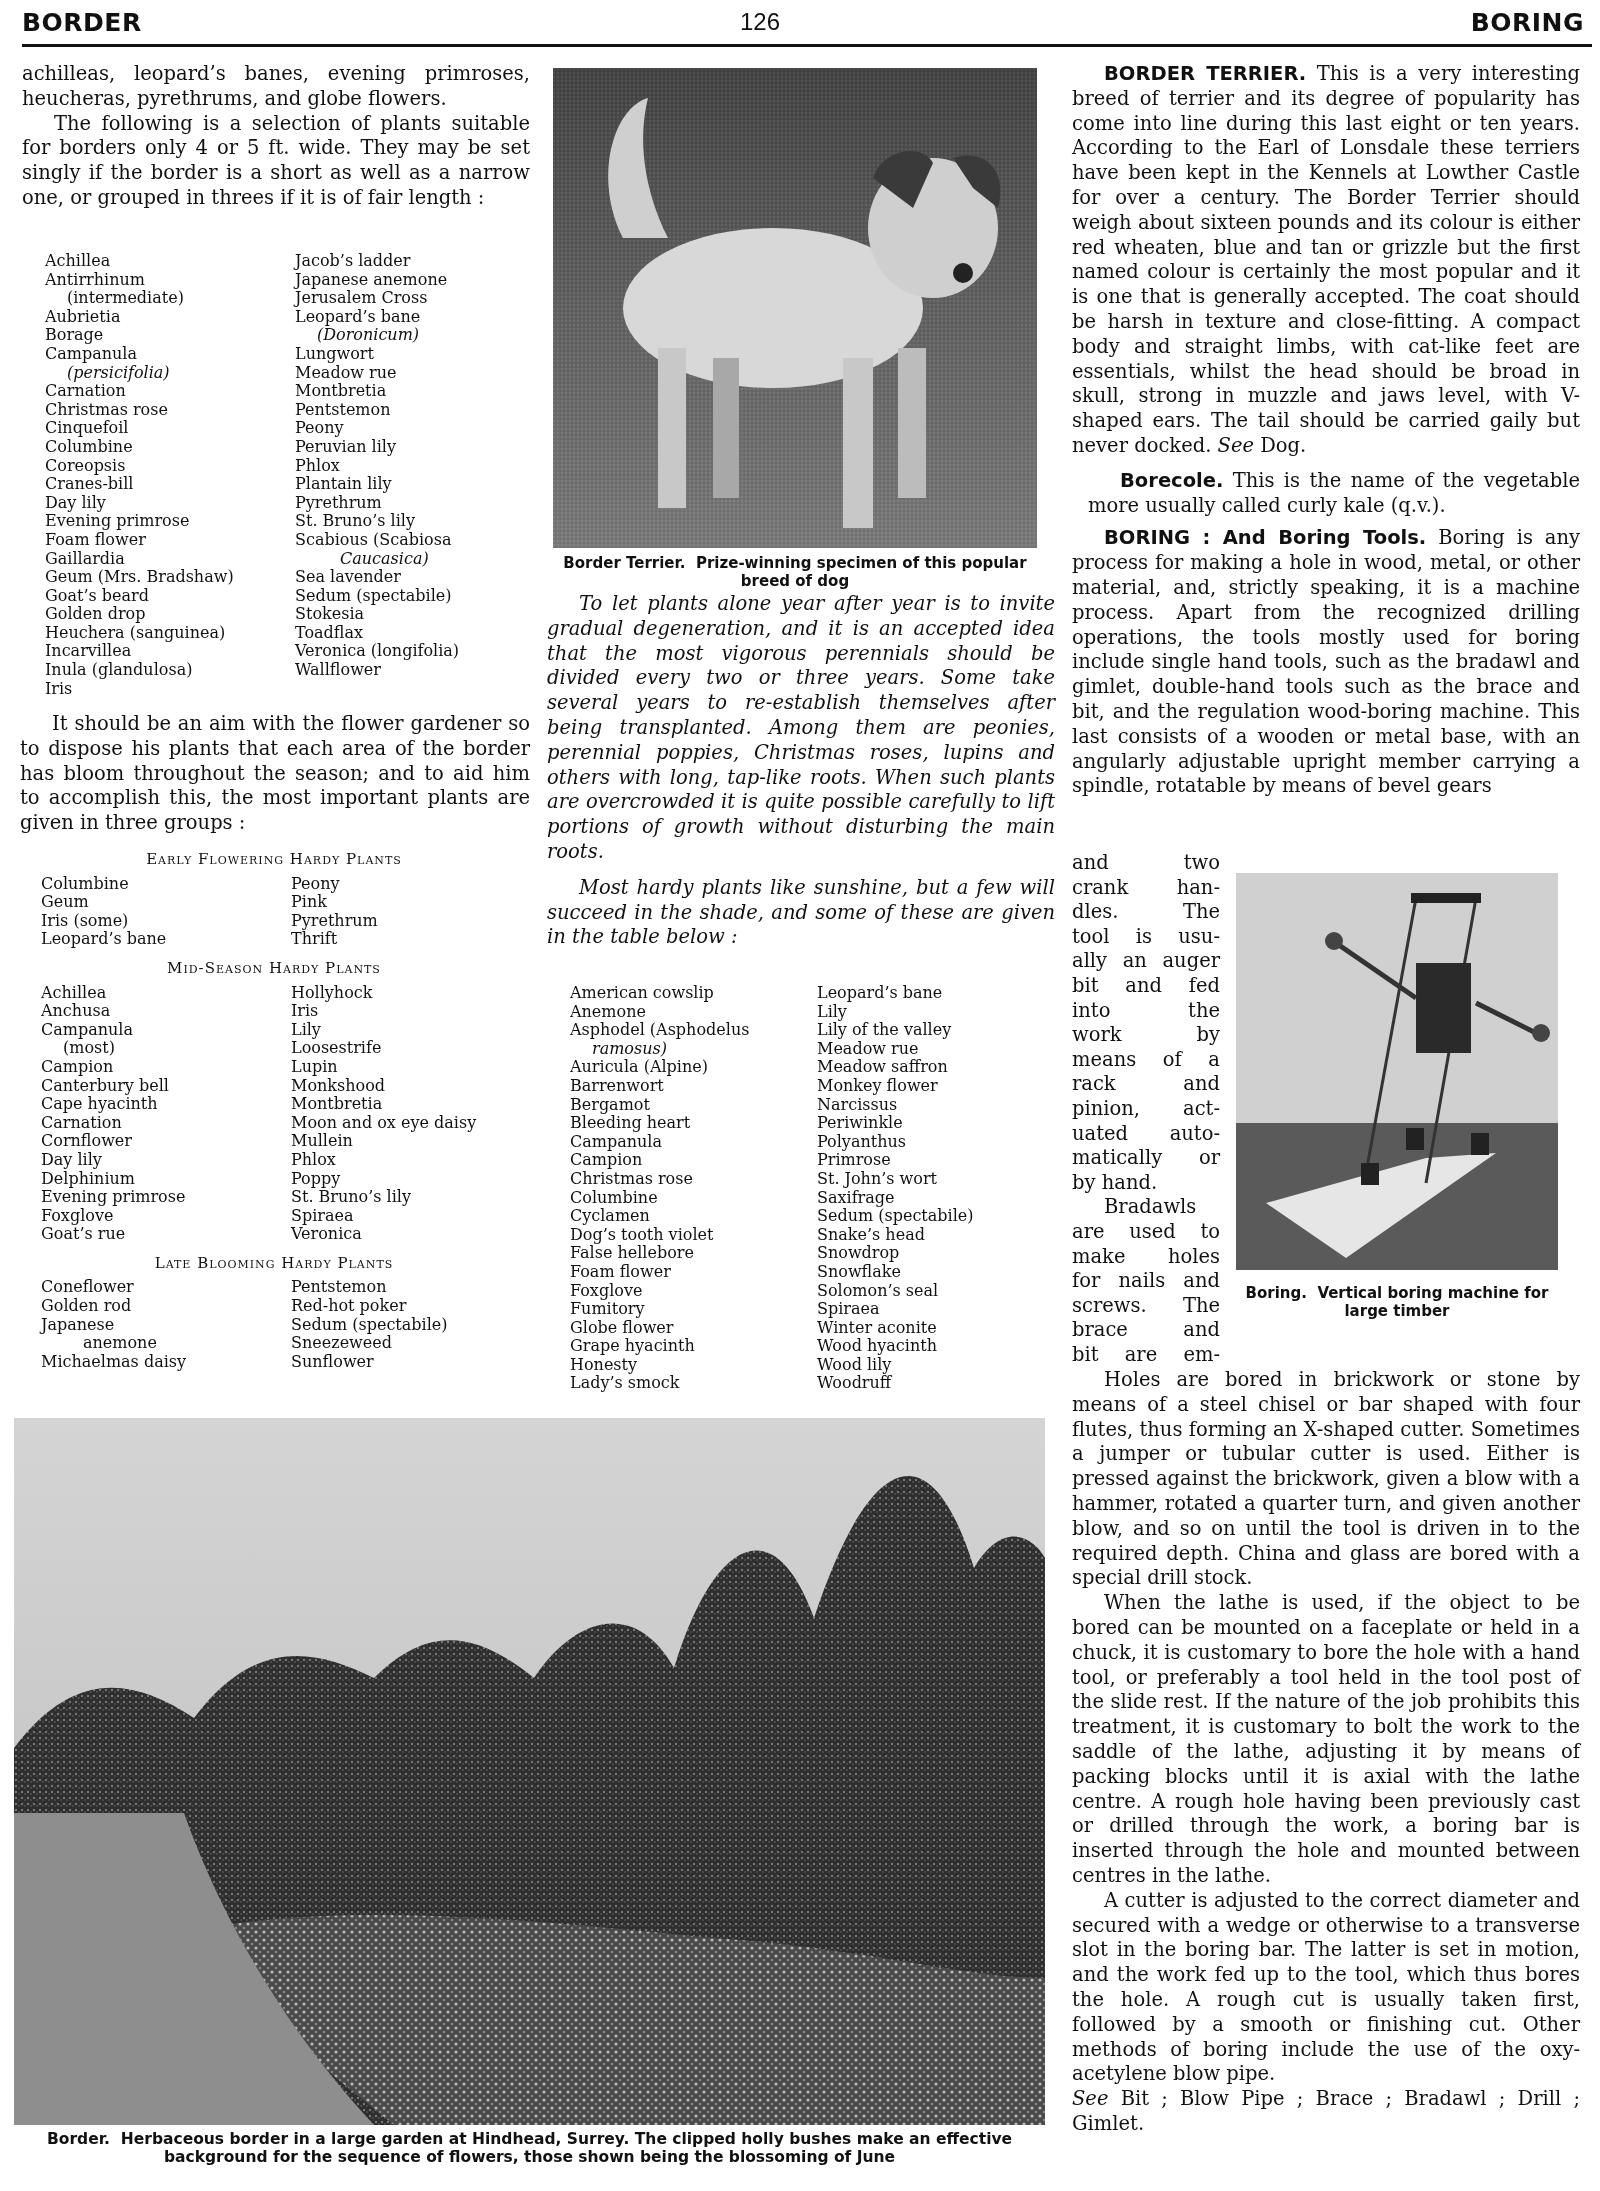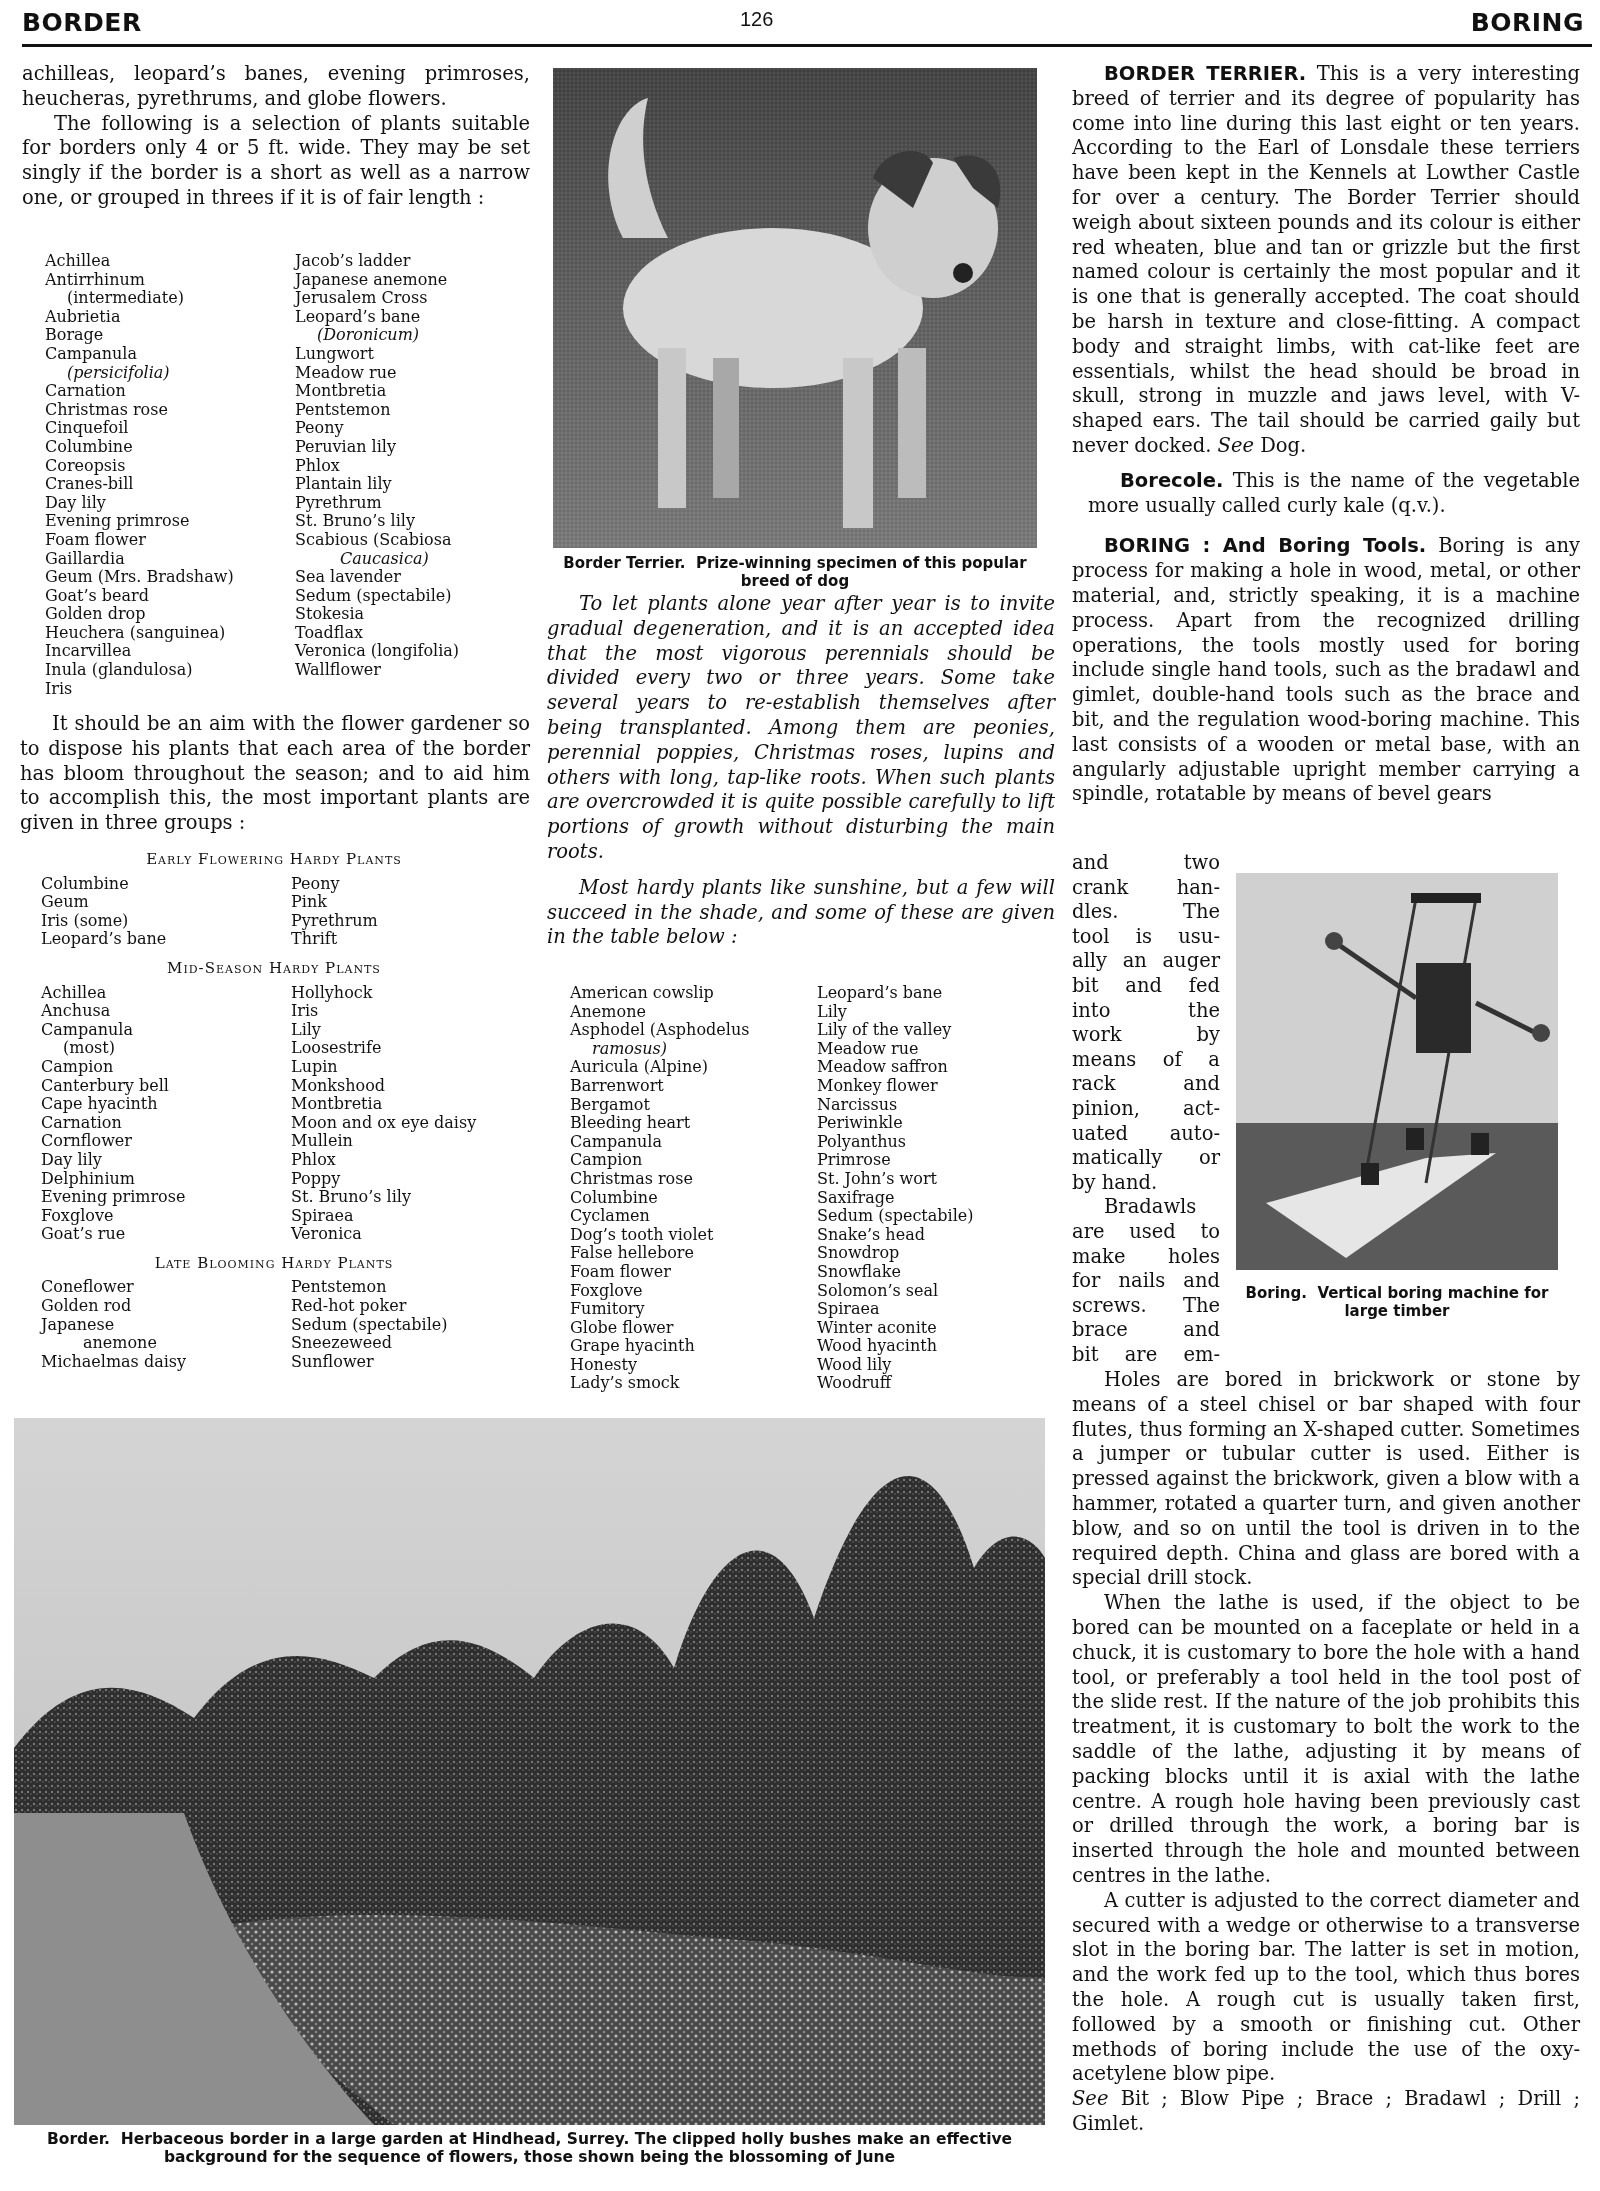--- a/index.html
+++ b/index.html
@@ -16,21 +16,21 @@
   .plist .sub { padding-left:22px; }
   .grp-title { font-size:15px; text-align:center; letter-spacing:1px; font-variant:small-caps; margin:0; }
   .cap { font-family:"DejaVu Sans", "Liberation Sans", sans-serif; font-weight:bold; font-size:15px; text-align:center; line-height:18px; }
   .photo { position:absolute; background:#6f6f6f; overflow:hidden; }
   .b { font-family:"DejaVu Sans", "Liberation Sans", sans-serif; font-weight:bold; }
 </style>
 </head>
 <body>
 
 <div class="abs hdr" style="left:22px;">BORDER</div>
-<div class="abs" style="left:740px; top:8px; font-size:20px; font-family:'Liberation Sans',sans-serif;">126</div>
+<div class="abs" style="left:740px; top:8px; font-size:24px; font-family:'Liberation Sans',sans-serif;">126</div>
 <div class="abs hdr" style="right:16px;">BORING</div>
 <div class="rule"></div>
 
 <div class="abs" style="left:22px; top:62px; width:508px;">
   <p class="para">achilleas, leopard’s banes, evening primroses, heucheras, pyrethrums, and globe flowers.</p>
   <p class="para ind">The following is a selection of plants suitable for borders only 4 or 5 ft. wide. They may be set singly if the border is a short as well as a narrow one, or grouped in threes if it is of fair length :</p>
 </div>
 
 <div class="abs plist" style="left:22px; top:252px; width:510px;">
   <div class="row">
@@ -292,21 +292,21 @@
   <p class="para ind">
     <span class="b">BORDER TERRIER.</span>
     <span>This is a very interesting breed of terrier and its degree of popularity has come into line during this last eight or ten years. According to the Earl of Lonsdale these terriers have been kept in the Kennels at Lowther Castle for over a century. The Border Terrier should weigh about sixteen pounds and its colour is either red wheaten, blue and tan or grizzle but the first named colour is certainly the most popular and it is one that is generally accepted. The coat should be harsh in texture and close-fitting. A compact body and straight limbs, with cat-like feet are essentials, whilst the head should be broad in skull, strong in muzzle and jaws level, with V-shaped ears. The tail should be carried gaily but never docked.</span>
     <i>See</i>
     <span>Dog.</span>
   </p>
   <p class="para ind" style="margin-top:10px;margin-left:16px;">
     <span class="b">Borecole.</span>
     <span>This is the name of the vegetable more usually called curly kale (q.v.).</span>
   </p>
-  <p class="para ind" style="margin-top:16px;">
+  <p class="para ind" style="margin-top:8px;">
     <span class="b">BORING : And Boring Tools.</span>
     <span>Boring is any process for making a hole in wood, metal, or other material, and, strictly speaking, it is a machine process. Apart from the recognized drilling operations, the tools mostly used for boring include single hand tools, such as the bradawl and gimlet, double-hand tools such as the brace and bit, and the regulation wood-boring machine. This last consists of a wooden or metal base, with an angularly adjustable upright member carrying a spindle, rotatable by means of bevel gears</span>
   </p>
 </div>
 
 <div class="abs" style="left:1072px; top:851px; width:148px; font-size:19.5px; line-height:24.6px; text-align:justify; text-align-last:justify;">
   <div>and two</div>
   <div>crank han-</div>
   <div>dles. The</div>
   <div>tool is usu-</div>

